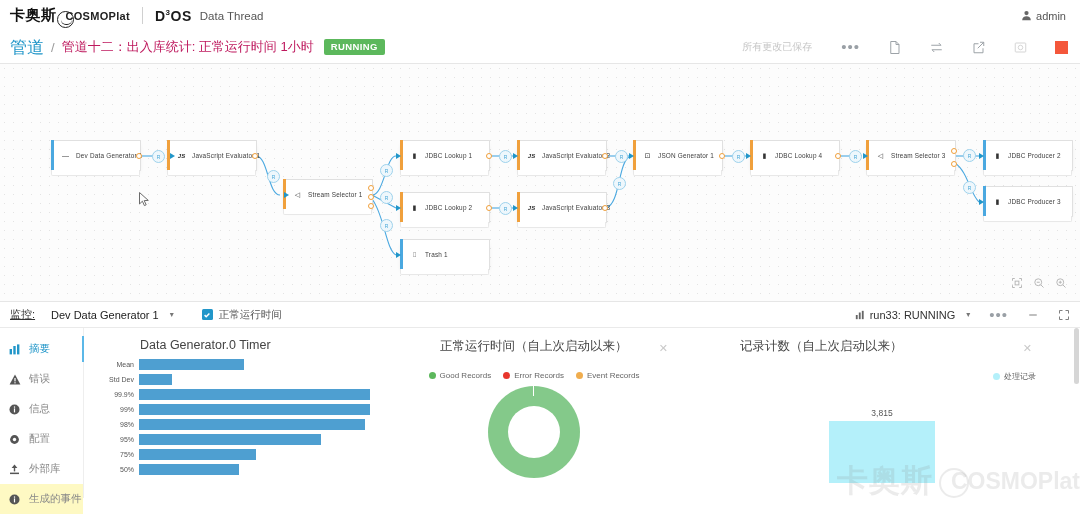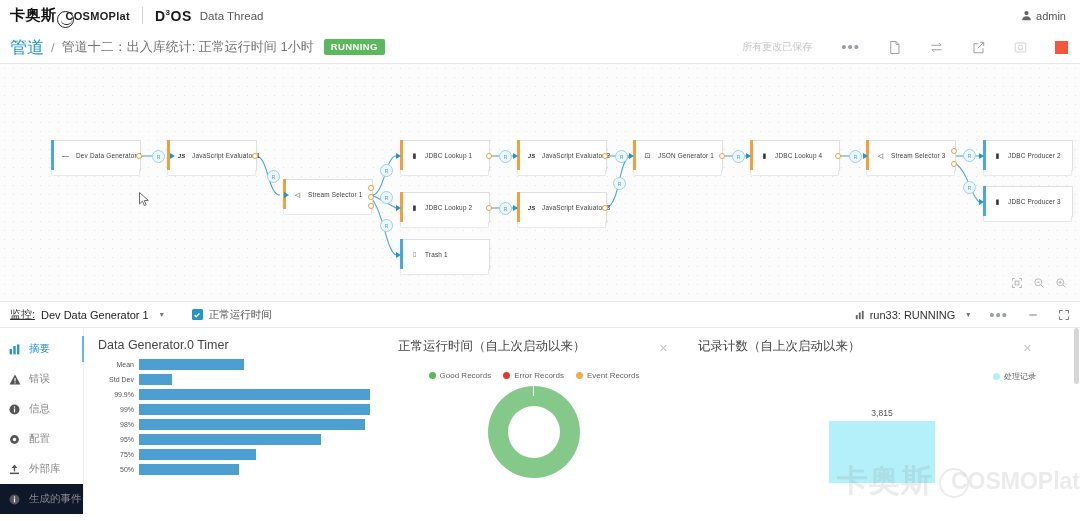--- a/index.html
+++ b/index.html
@@ -60,21 +60,21 @@
   
   .crumbbar {
     height: 33px;
     display: flex; align-items: center;
     padding: 0 10px;
     border-bottom: 1px solid #e6e6e6;
     background: #fff;
   }
   .crumb-link { color: #2196c9; font-size: 17px; cursor: pointer; }
   .crumb-sep { margin: 0 7px; color: #9a9a9a; font-size: 13px; }
-  .crumb-title { font-size: 13px; color: #737373; }
+  .crumb-title { font-size: 13px; color: #be185d; }
   .badge-running {
     margin-left: 10px;
     background: #5cb85c; color: #fff;
     font-size: 9.5px; font-weight: bold; letter-spacing: 0.4px;
     padding: 2px 7px 3px; border-radius: 2px;
   }
   .crumb-tools {
     margin-left: auto; display: flex; align-items: center; gap: 27px;
     padding-right: 2px;
   }
@@ -137,21 +137,21 @@
   }
   .zoomctl svg { width: 12px; height: 12px; stroke: #b6b6b6; fill: none; stroke-width: 1.3; cursor: pointer; }
 
   
   .monitorbar {
     height: 26px; display: flex; align-items: center;
     padding: 0 10px; background: #fff;
     border-top: 1px solid #e6e6e6;
     font-size: 11px;
   }
-  .mon-label { color: #333; margin-right: 6px; text-decoration: underline; }
+  .mon-label { color: #333; margin-right: 16px; text-decoration: underline; }
   .mon-value { color: #222; font-size: 11px; }
   .caret { margin-left: 11px; color: #777; font-size: 8px; cursor: pointer; }
   .chk-wrap { display: flex; align-items: center; margin-left: 28px; cursor: pointer; }
   .chk {
     width: 11px; height: 11px; background: #2196c9; border-radius: 1.5px;
     display: flex; align-items: center; justify-content: center; margin-right: 6px;
   }
   .chk svg { width: 8px; height: 8px; stroke: #fff; stroke-width: 2.2; fill: none; }
   .chk-label { color: #555; font-size: 10.5px; }
   .mon-right { margin-left: auto; display: flex; align-items: center; gap: 19px; }
@@ -160,32 +160,32 @@
   .mr-ico { stroke: #7b7b7b; stroke-width: 1.3; fill: none; width: 12px; height: 12px; cursor: pointer; }
 
   
   .panel { display: flex; height: 171px; border-top: 1px solid #eaeaea; background: #fff; }
   .panel-nav { width: 84px; flex: none; border-right: 1px solid #eee; padding-top: 6px; background:#fff;}
   .nav-item {
     display: flex; align-items: center; height: 30px; padding-left: 9px;
     font-size: 10.5px; color: #888; cursor: pointer; position: relative;
   }
   .nav-item.active { color: #2196c9; }
-  .nav-item.hover { background: #0f172a; }
+  .nav-item.hover { background: #fef9c3; }
   .nav-item .ni { width: 12px; flex: none; margin-right: 8px; display:flex; align-items:center; }
   .nav-item.active::after {
     content:""; position:absolute; right: -1px; top: 2px; bottom: 2px; width: 2px; background: #5bb8e8;
   }
   .panel-body { flex: 1; display: flex; position: relative; overflow: hidden; }
 
   .widget { position: relative; padding: 10px 14px 0; }
   .w1 { width: 300px; }
   .w2 { width: 300px; }
   .w3 { flex: 1; }
-  .w-title { font-size: 12.5px; color: #444; font-weight: normal; }
+  .w-title { font-size: 12.5px; color: #444; font-weight: normal; margin-left: 42px; }
   .w-close { position: absolute; right: 16px; top: 14px; color: #c9c9c9; font-size: 11px; cursor: pointer; }
   .meter-label { text-align: right; font-size: 8.5px; color: #b9b9b9; margin-top: 18px; padding-right: 6px;}
 
   .barchart { margin-top: 6px; }
   .brow { display: flex; align-items: center; height: 13px; margin-bottom: 2px; }
   .brow .blab { width: 36px; text-align: right; font-size: 7px; color: #555; margin-right: 5px; flex:none;}
   .brow .btrack { flex: 1; height: 11px; position: relative; }
   .brow .bfill { height: 11px; background: #4e9fd1; }
 
   .legend { display: flex; justify-content: center; gap: 12px; margin-top: 16px; }

